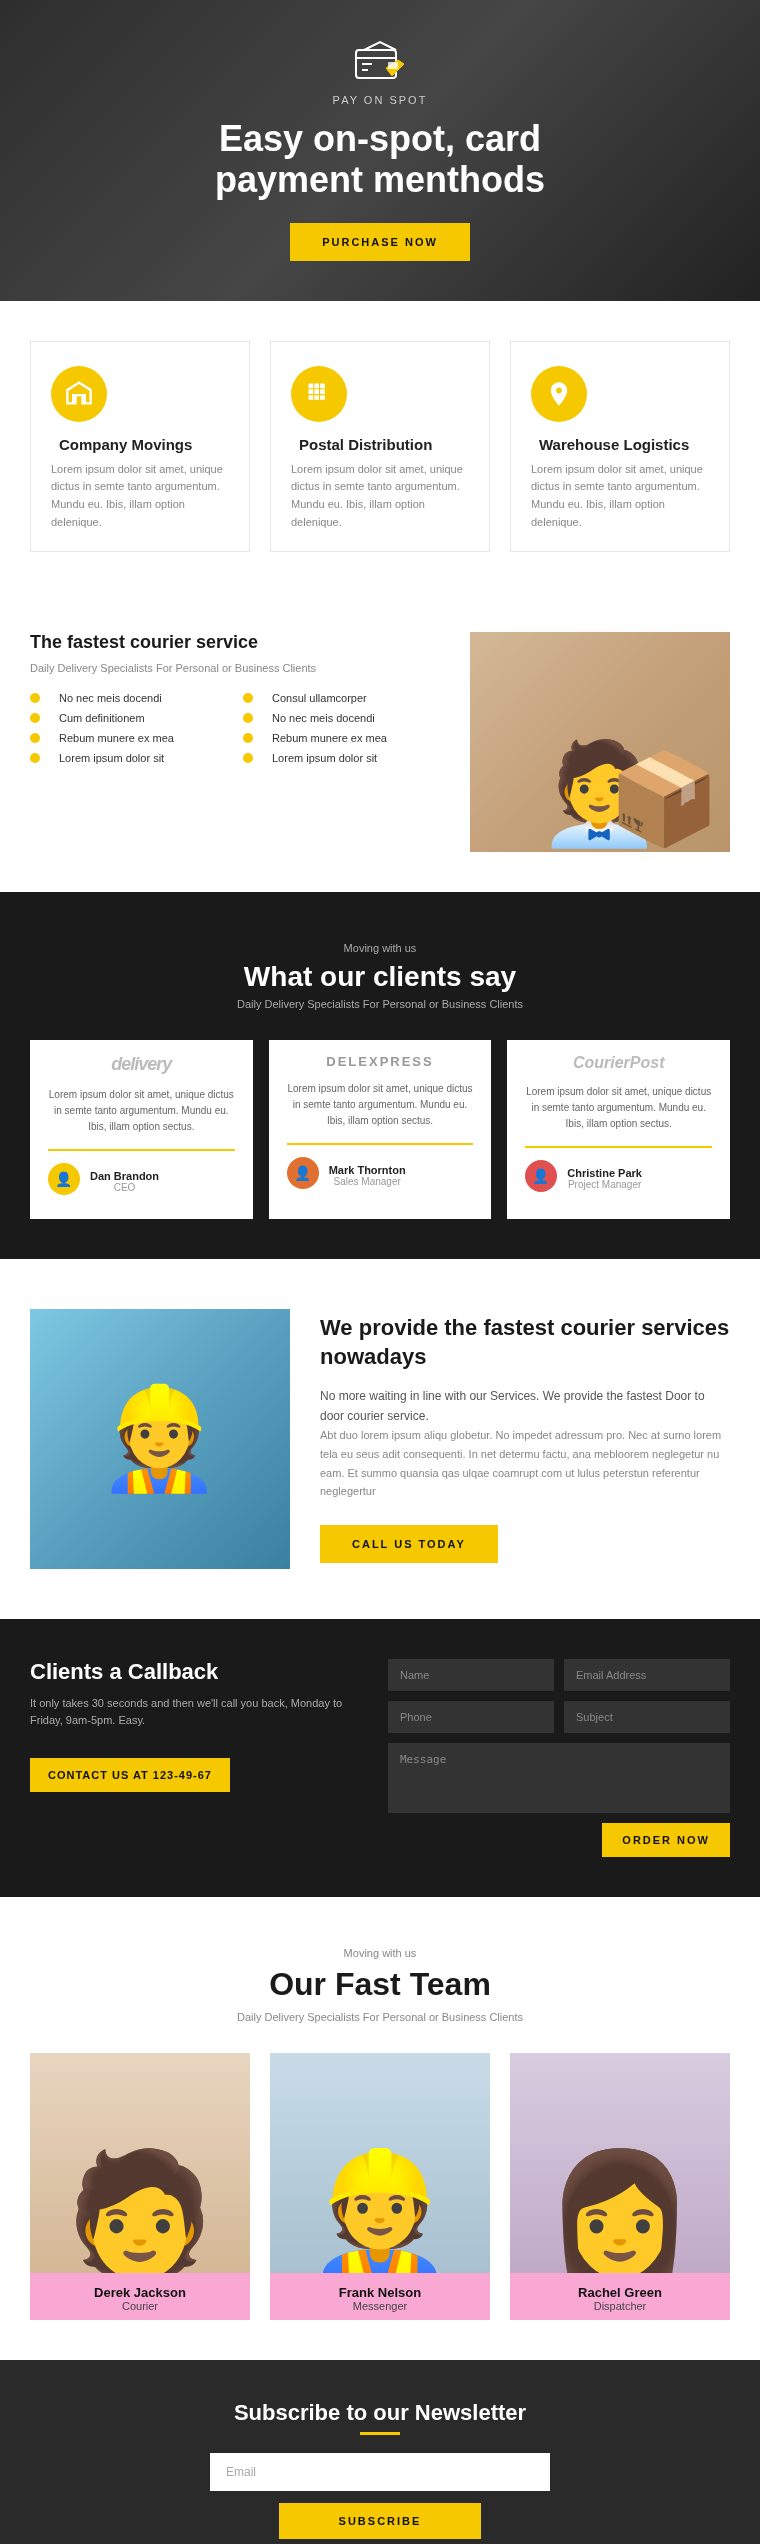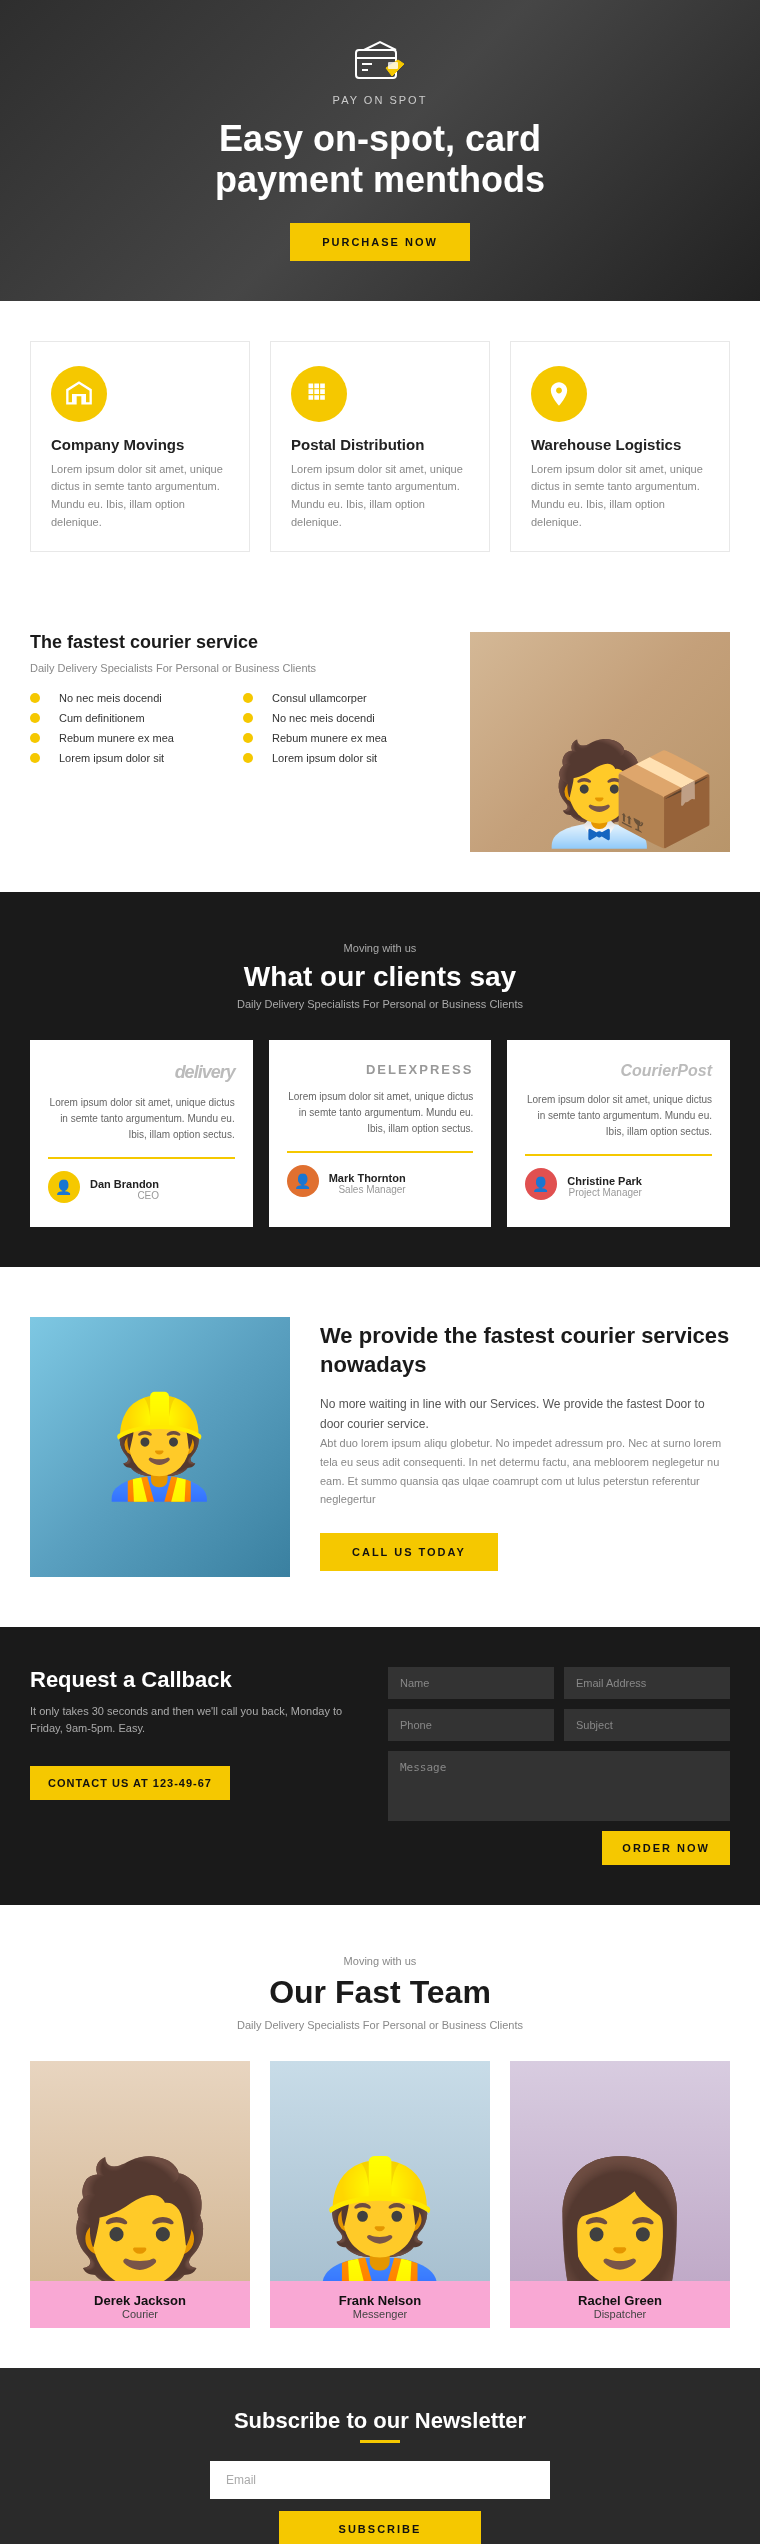--- a/index.html
+++ b/index.html
@@ -85,20 +85,21 @@
       align-items: center;
       justify-content: center;
       margin-bottom: 14px;
     }
     .service-icon-wrap svg { width: 28px; height: 28px; fill: #fff; }
     .service-title {
       font-size: 15px;
       font-weight: 700;
       margin-bottom: 8px;
       color: #222;
+      margin-left: 8px;
     }
     .service-desc {
       font-size: 11px;
       color: #888;
       line-height: 1.6;
     }
 
     
     .courier-section {
       display: flex;
@@ -159,22 +160,22 @@
     .testimonials-section .section-tag { color: #aaa; }
     .testimonials-section .section-title-lg { color: #fff; text-align: center; font-size: 28px; margin-bottom: 4px; }
     .testimonials-section .section-subtitle { color: #aaa; margin-bottom: 30px; }
     .testimonials-grid {
       display: flex;
       gap: 16px;
     }
     .testimonial-card {
       flex: 1;
       background: #fff;
-      padding: 22px 18px 18px;
-      text-align: right;
+      padding: 14px 18px 18px;
+      text-align: center;
     }
     .testimonial-brand {
       font-size: 20px;
       font-weight: 900;
       color: #bbb;
       margin-bottom: 12px;
       font-style: italic;
     }
     .testimonial-brand.delivery { font-size: 18px; letter-spacing: -1px; }
     .testimonial-brand.delexpress { color: #999; font-style: normal; letter-spacing: 2px; font-size: 13px; }
@@ -587,21 +588,21 @@
   <div class="fastest-content">
     <h2 class="fastest-title">We provide the fastest courier services nowadays</h2>
     <p class="fastest-desc">No more waiting in line with our Services. We provide the fastest Door to door courier service.</p>
     <p class="fastest-desc2">Abt duo lorem ipsum aliqu globetur. No impedet adressum pro. Nec at surno lorem tela eu seus adit consequenti. In net determu factu, ana mebloorem neglegetur nu eam. Et summo quansia qas ulqae coamrupt com ut lulus peterstun referentur neglegertur</p>
     <button class="btn-yellow">CALL US TODAY</button>
   </div>
 </section>
 
 <section class="callback-section">
   <div class="callback-left">
-    <h2 class="callback-title">Request a Callback</h2>
+    <h2 class="callback-title">Clients a Callback</h2>
     <p class="callback-desc">It only takes 30 seconds and then we'll call you back, Monday to Friday, 9am-5pm. Easy.</p>
     <div class="callback-phone">CONTACT US AT 123-49-67</div>
   </div>
   <div class="callback-right">
     <div class="form-row">
       <input class="form-input" type="text" placeholder="Name" style="">
       <input class="form-input" type="email" placeholder="Email Address" style="">
     </div>
     <div class="form-row">
       <input class="form-input" type="text" placeholder="Phone" style="">

